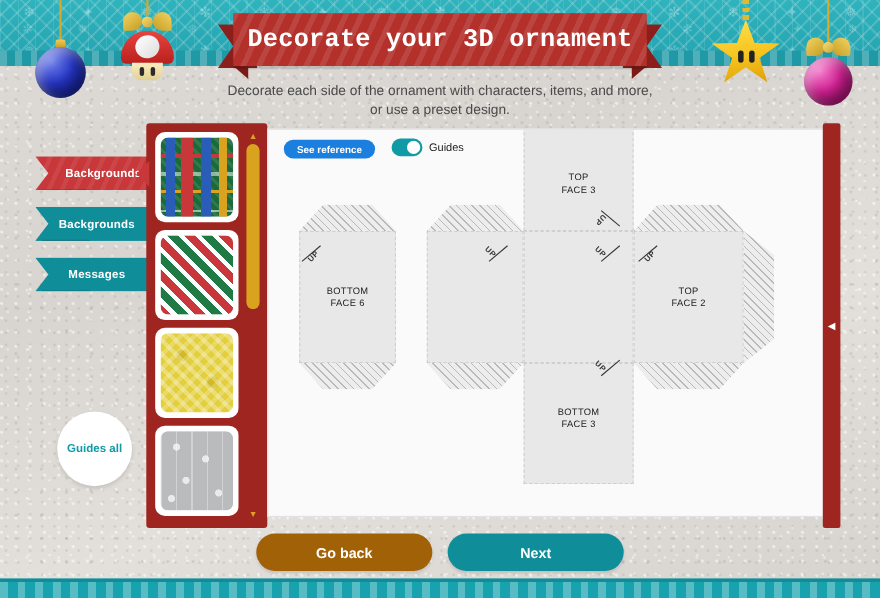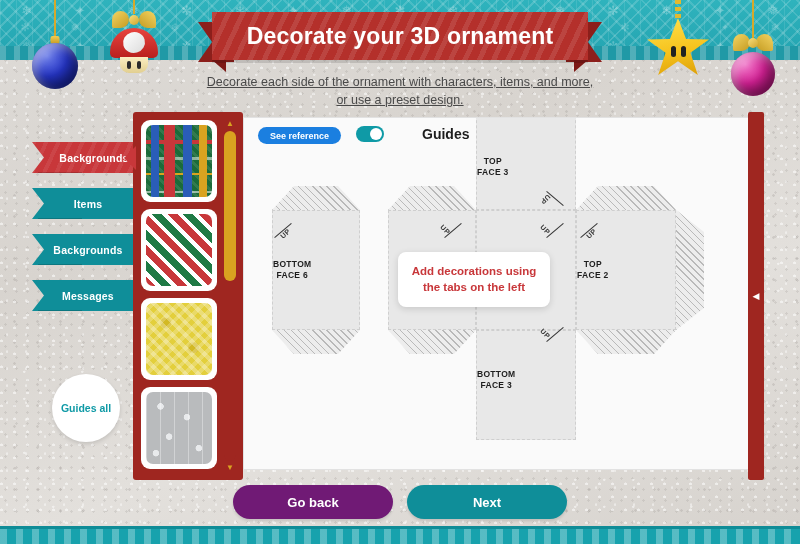--- a/index.html
+++ b/index.html
@@ -90,39 +90,39 @@
     position:absolute;left:50%;transform:translateX(-50%);
     width:62px;height:60px;
     background:linear-gradient(170deg,#ffe14d 0%, #f6c21c 55%, #d99a05 100%);
     clip-path: polygon(50% 0%, 63% 35%, 100% 36%, 70% 58%, 82% 95%, 50% 72%, 18% 95%, 30% 58%, 0% 36%, 37% 35%);
   }
   .star-eye{position:absolute;width:5px;height:11px;background:#222;border-radius:3px;}
   .cord-beads{position:absolute;left:50%;transform:translateX(-50%);width:6px;
     background-image:repeating-linear-gradient(180deg,#e3b92f 0 4px, transparent 4px 7px);}
 
   
-  .ribbon-wrap{ position:absolute; left:200px; top:12px; width:400px; height:52px; }
+  .ribbon-wrap{ position:absolute; left:200px; top:12px; width:400px; height:52px;font-family:Liberation Mono, monospace; }
   .ribbon-tail{ position:absolute; top:10px; width:36px; height:40px; background:#8c1f1b; }
   .ribbon-tail.l{ left:-2px; clip-path: polygon(0 0, 100% 0, 100% 100%, 0 100%, 14px 50%); }
   .ribbon-tail.r{ right:-2px; clip-path: polygon(0 0, 100% 0, calc(100% - 14px) 50%, 100% 100%, 0 100%); }
   .ribbon-main{
     position:absolute; left:12px; top:0; right:12px; height:48px;
     background:#b4302b;
     background-image: repeating-linear-gradient(115deg, rgba(255,255,255,.10) 0 5px, transparent 5px 13px);
     display:flex; align-items:center; justify-content:center;
     box-shadow:0 3px 0 rgba(0,0,0,.12);
   }
   .ribbon-main h1{ color:#fff; font-size:23px; font-weight:bold; letter-spacing:.2px; }
   .ribbon-fold{ position:absolute; width:14px; height:12px; background:#7d1916; top:48px; }
   .ribbon-fold.l{ left:12px; clip-path:polygon(0 0,100% 0,100% 100%); }
   .ribbon-fold.r{ right:12px; clip-path:polygon(0 0,100% 0,0 100%); }
 
   .subtitle{
     position:absolute; left:160px; top:74px; width:480px; text-align:center;
-    font-size:12.5px; color:#4a4a4a; line-height:1.42;text-decoration:underline;
+    font-size:12.5px; color:#4a4a4a; line-height:1.42;
   }
 
   
   .tabs{ position:absolute; left:32px; top:142px; width:112px; }
   .tab{
     position:relative; height:31px; margin-bottom:15px; cursor:pointer;
     display:flex; align-items:center; justify-content:center;
     color:#fff; font-size:10.5px; font-weight:bold; letter-spacing:.2px;
     filter:drop-shadow(0 2px 1px rgba(0,0,0,.16));
   }
@@ -203,27 +203,27 @@
     background:#fafafa; border:1px solid #e2e2e2; overflow:hidden;
   }
   .btn-ref{
     position:absolute; left:14px; top:9px; height:17px; padding:0 12px;
     background:#1b7fe0; color:#fff; border-radius:9px; font-size:9px; font-weight:bold;
     display:flex; align-items:center; cursor:pointer;
   }
   .guides{ position:absolute; left:112px; top:8px; display:flex; align-items:center; gap:6px; cursor:pointer;}
   .toggle{ width:28px; height:16px; border-radius:8px; background:#0f9aa6; position:relative; }
   .toggle .knob{ position:absolute; right:2px; top:2px; width:12px; height:12px; border-radius:50%; background:#fff;}
-  .guides .lbl{ font-size:14px; font-weight:bold; color:#1d1d1d;margin-left:32px; }
+  .guides .lbl{ font-size:10px; font-weight:normal; color:#1d1d1d; }
 
   .net{ position:absolute; left:0; top:0; width:512px; height:353px; }
   .face{
     position:absolute; background:#e8e8e8; border:1px dashed #cfcfcf;
-    display:flex; align-items:center; text-align:center;
-    font-size:8.5px; font-weight:bold; color:#1d1d1d; line-height:1.25; letter-spacing:.3px;
+    display:flex; align-items:center; justify-content:center; text-align:center;
+    font-size:8.5px; font-weight:normal; color:#1d1d1d; line-height:1.25; letter-spacing:.3px;
   }
   .flap{
     position:absolute; background:#ededed;
     background-image: repeating-linear-gradient(45deg, #b9b9b9 0 1px, transparent 1px 5px);
   }
   .flap.corner-tl{ clip-path: polygon(22px 0, calc(100% - 22px) 0, 100% 100%, 0 100%); }
   .flap.corner-bl{ clip-path: polygon(0 0, 100% 0, calc(100% - 22px) 100%, 22px 100%); }
   .flap.corner-r{ clip-path: polygon(0 0, 100% 22px, 100% calc(100% - 22px), 0 100%); }
   .uparrow{
     position:absolute; font-size:7px; color:#333; font-weight:bold;
@@ -244,21 +244,21 @@
     display:flex; align-items:center; justify-content:center;
   }
   .rrail .car{ color:#fff; font-size:9px; line-height:1; }
 
   
   .footer{ position:absolute; left:0; top:485px; width:800px; display:flex; justify-content:center; gap:14px;}
   .bigbtn{
     width:160px; height:34px; border-radius:17px; display:flex; align-items:center; justify-content:center;
     color:#fff; font-size:13px; font-weight:bold; cursor:pointer; box-shadow:0 2px 3px rgba(0,0,0,.12);
   }
-  .bigbtn.red{ background:#701a75; }
+  .bigbtn.red{ background:#a16207; }
   .bigbtn.teal{ background:#0f8e99; }
 </style>
 </head>
 <body>
 
 <div class="topband">
   <div class="snowrow r1">
     <span>❄</span>
       <span>✦</span>
       <span>❅</span>
@@ -365,24 +365,20 @@
 </div>
 
 <div class="subtitle">
   <div>Decorate each side of the ornament with characters, items, and more,</div>
   <div>or use a preset design.</div>
 </div>
 
 <div class="tabs">
   <div class="tab active">
     <span>Backgrounds</span>
-    <span class="tblip"></span>
-  </div>
-  <div class="tab teal">
-    <span>Items</span>
     <span class="tblip"></span>
   </div>
   <div class="tab teal">
     <span>Backgrounds</span>
     <span class="tblip"></span>
   </div>
   <div class="tab teal">
     <span>Messages</span>
     <span class="tblip"></span>
   </div>
@@ -481,24 +477,20 @@
         <div>FACE 2</div>
       </div>
     </div>
     <div class="flap corner-bl" style="left:332px;top:212px;width:100px;height:24px;"></div>
     <div class="flap corner-r" style="left:432px;top:92px;width:28px;height:120px;"></div>
     <div class="uparrow" style="left:342px;top:112px;">UP</div>
     <div style="position:absolute;left:334px;top:112px;width:22px;height:1px;background:#333;transform:rotate(-40deg);"></div>
 
   </div>
 
-  <div class="tooltip">
-    <div>Add decorations using</div>
-    <div>the tabs on the left</div>
-  </div>
 </div>
 
 <div class="rrail">
   <span class="car">◀</span>
 </div>
 
 <div class="footer">
   <div class="bigbtn red">
     <span>Go back</span>
   </div>

